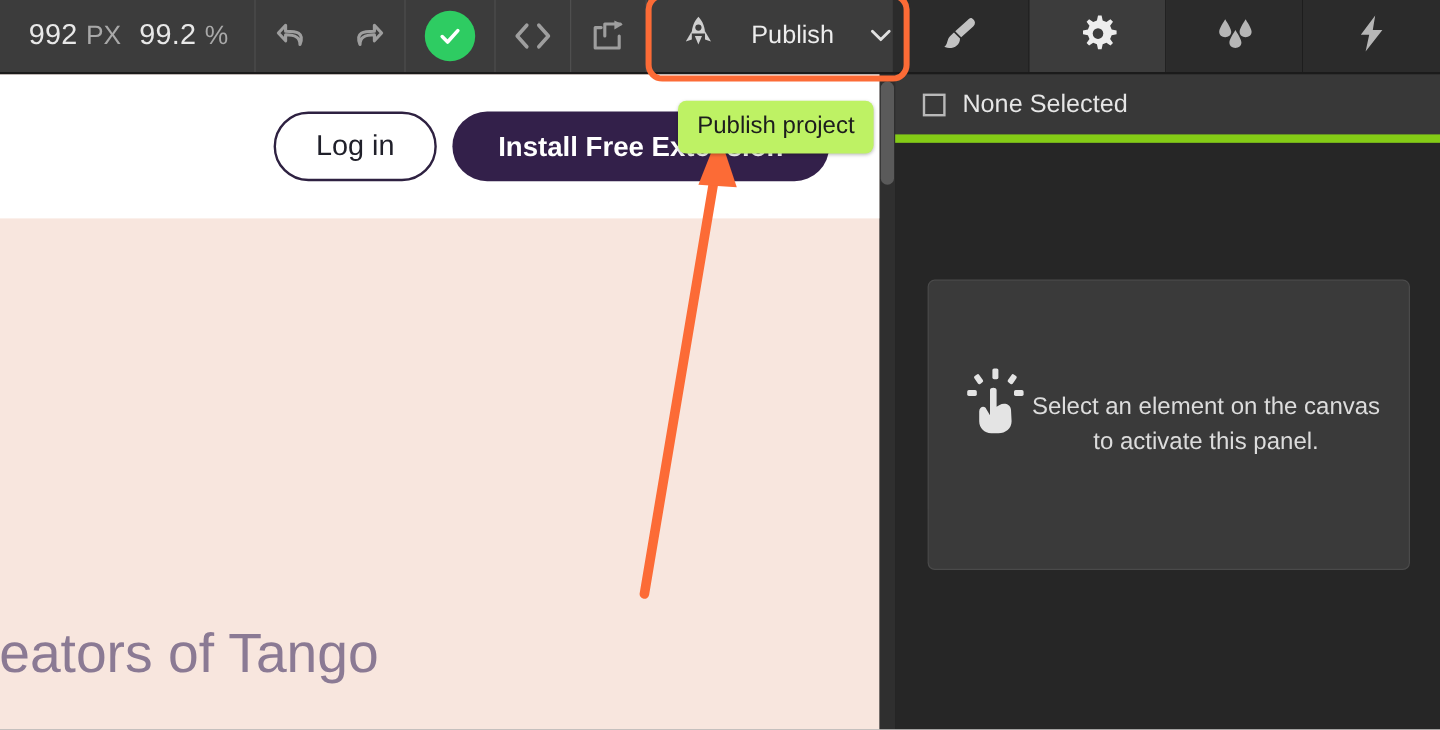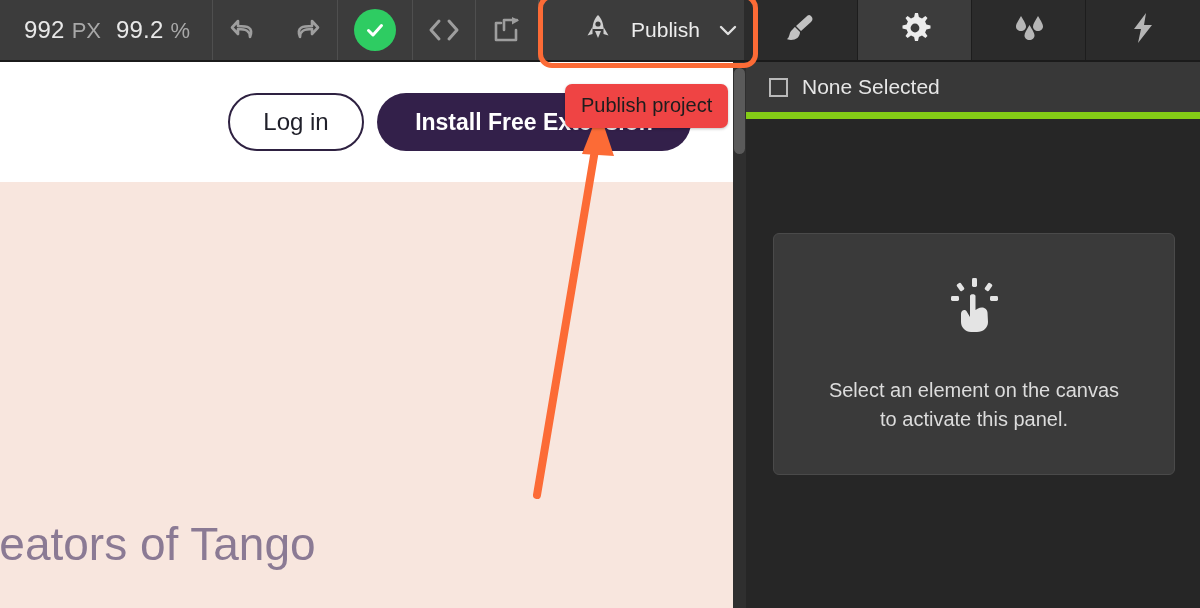--- a/index.html
+++ b/index.html
@@ -49,23 +49,23 @@
     width: 74px; height: 60px;
     display: flex; align-items: center; justify-content: center;
   }
   .check-circle {
     width: 42px; height: 42px; border-radius: 50%;
     background: #2ecc62;
     display: flex; align-items: center; justify-content: center;
   }
 
   .publish-btn {
-    display: flex; align-items: center; gap: 18px;
+    display: flex; align-items: center; gap: 29px;
     height: 60px; padding: 0 26px 0 28px;
-    color: #ededed; font-size: 21px; margin-left: 16px;
+    color: #ededed; font-size: 21px;
   }
 
   
   .right-tabs {
     position: absolute; right: 0; top: 0;
     display: flex; height: 62px;
   }
   .rt-btn {
     width: 114px; height: 60px;
     display: flex; align-items: center; justify-content: center;
@@ -139,21 +139,21 @@
     border: 2px solid #b9b9b9;
   }
   .panel-header-label { color: #e6e6e6; font-size: 21px; }
 
   .empty-card {
     position: absolute; left: 27px; top: 171px;
     width: 402px; height: 242px;
     background: #3a3a3a;
     border: 1px solid #4a4a4a;
     border-radius: 6px;
-    display: flex; flex-direction: column;
+    display: flex; flex-direction: row;
     align-items: center; justify-content: center;
   }
   .empty-icon { margin-bottom: 36px; }
   .empty-text {
     color: #dcdcdc; font-size: 20px; line-height: 1.45;
     text-align: center;
   }
 
   
   .annot-box {
@@ -165,21 +165,21 @@
     pointer-events: none;
   }
   .annot-arrow {
     position: absolute; left: 0; top: 0;
     width: 1200px; height: 608px;
     pointer-events: none;
   }
   .tooltip {
     position: absolute; left: 565px; top: 84px;
     padding: 10px 16px 11px 16px;
-    background: #ef4444;
+    background: #bef264;
     border-radius: 7px;
     color: #1d1d1d; font-size: 20px;
     white-space: nowrap;
     box-shadow: 0 1px 3px rgba(0,0,0,.25);
   }
 </style>
 </head>
 <body>
 
 <div id="app">

